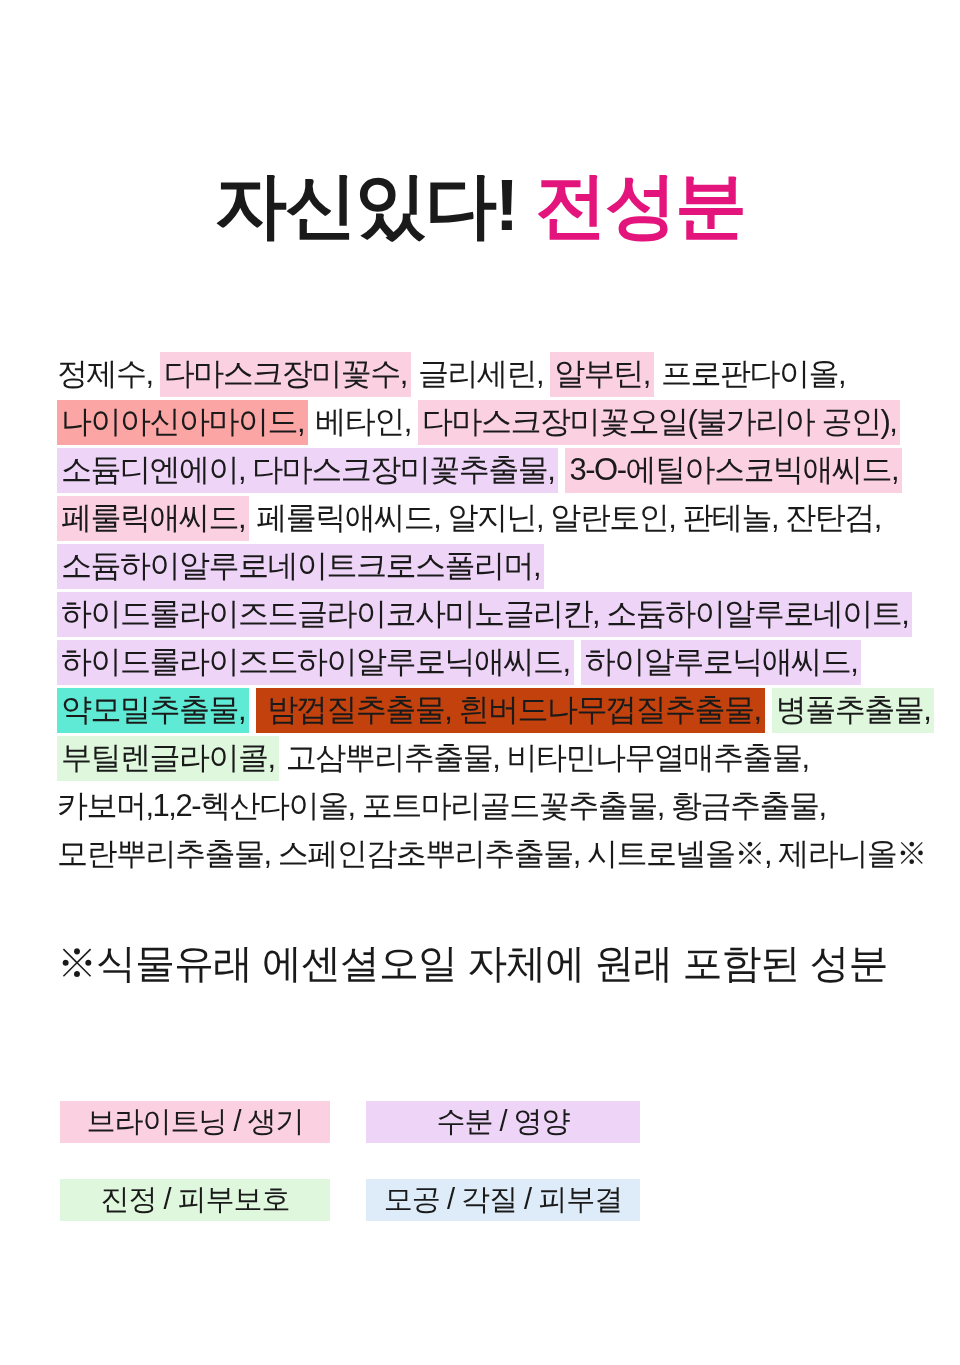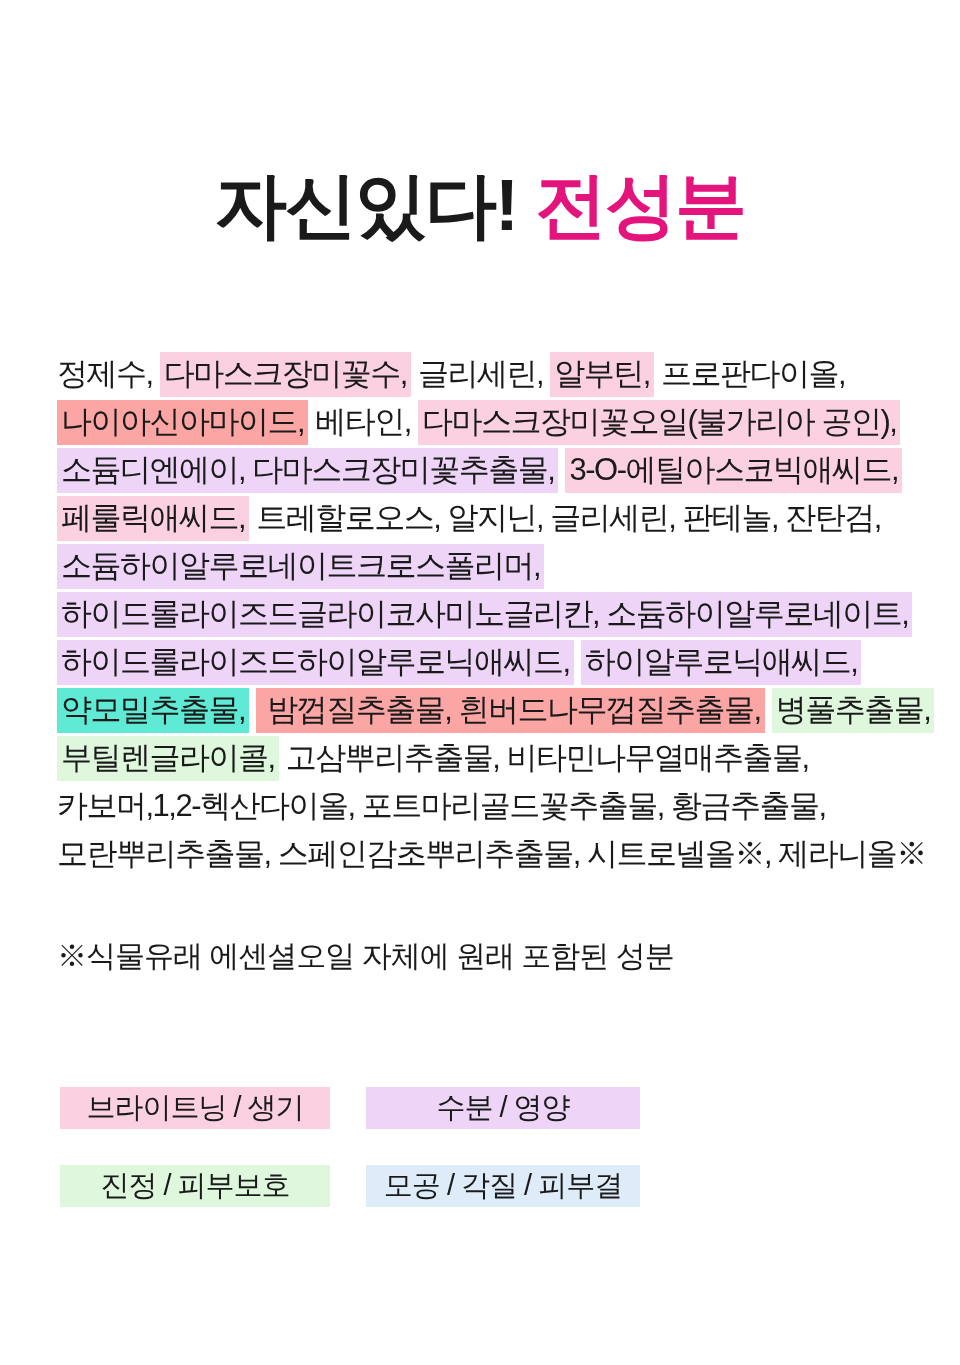--- a/index.html
+++ b/index.html
@@ -39,21 +39,21 @@
     white-space: nowrap;
   }
   .ing-seg {
     display: inline;
   }
   .ing-seg.hl {
     padding: 4px 4px 6px 4px;
   }
   .footnote {
     margin: 58px 40px 0 57px;
-    font-size: 30px;
+    font-size: 40px;
     font-weight: 500;
     letter-spacing: -1px;
   }
   .legend {
     margin: 110px 0 0 60px;
     display: grid;
     grid-template-columns: 270px 274px;
     column-gap: 13px;
     row-gap: 17px;
     width: 557px;
@@ -74,25 +74,25 @@
 <body>
 
 <div class="page">
 
   <h1 class="title"><span>자신있다!</span> <span class="title-accent" style="color: rgb(228, 20, 125);">전성분</span></h1>
 
   <div class="ingredients" id="ingredient-lines">
       <div class="ing-line"><span class="ing-seg">정제수,</span> <span class="ing-seg hl" style="background-color: rgb(251, 209, 226);">다마스크장미꽃수,</span> <span class="ing-seg">글리세린,</span> <span class="ing-seg hl" style="background-color: rgb(251, 209, 226);">알부틴,</span> <span class="ing-seg">프로판다이올,</span></div>
       <div class="ing-line"><span class="ing-seg hl" style="background-color: #fca5a5;">나이아신아마이드,</span> <span class="ing-seg">베타인,</span> <span class="ing-seg hl" style="background-color: rgb(251, 209, 226);">다마스크장미꽃오일(불가리아 공인),</span></div>
       <div class="ing-line"><span class="ing-seg hl" style="background-color: rgb(238, 212, 247);">소듐디엔에이, 다마스크장미꽃추출물,</span> <span class="ing-seg hl" style="background-color: rgb(251, 209, 226);">3-O-에틸아스코빅애씨드,</span></div>
-      <div class="ing-line"><span class="ing-seg hl" style="background-color: rgb(251, 209, 226);">페룰릭애씨드,</span> <span class="ing-seg">트레할로오스, 알지닌, 글리세린, 판테놀, 잔탄검,</span></div>
+      <div class="ing-line"><span class="ing-seg hl" style="background-color: rgb(251, 209, 226);">페룰릭애씨드,</span> <span class="ing-seg">페룰릭애씨드, 알지닌, 알란토인, 판테놀, 잔탄검,</span></div>
       <div class="ing-line"><span class="ing-seg hl" style="background-color: rgb(238, 212, 247);">소듐하이알루로네이트크로스폴리머,</span></div>
       <div class="ing-line"><span class="ing-seg hl" style="background-color: rgb(238, 212, 247);">하이드롤라이즈드글라이코사미노글리칸, 소듐하이알루로네이트,</span></div>
       <div class="ing-line"><span class="ing-seg hl" style="background-color: rgb(238, 212, 247);">하이드롤라이즈드하이알루로닉애씨드,</span> <span class="ing-seg hl" style="background-color: rgb(238, 212, 247);">하이알루로닉애씨드,</span></div>
-      <div class="ing-line"><span class="ing-seg hl" style="background-color: #5eead4;">약모밀추출물,</span> <span class="ing-seg hl" style="background-color: #fca5a5; padding-left: 11px;">밤껍질추출물, 흰버드나무껍질추출물,</span> <span class="ing-seg hl" style="background-color: rgb(222, 247, 221);">병풀추출물,</span></div>
+      <div class="ing-line"><span class="ing-seg hl" style="background-color: #5eead4;">약모밀추출물,</span> <span class="ing-seg hl" style="background-color: #c2410c; padding-left: 11px;">밤껍질추출물, 흰버드나무껍질추출물,</span> <span class="ing-seg hl" style="background-color: rgb(222, 247, 221);">병풀추출물,</span></div>
       <div class="ing-line"><span class="ing-seg hl" style="background-color: rgb(222, 247, 221);">부틸렌글라이콜,</span> <span class="ing-seg">고삼뿌리추출물, 비타민나무열매추출물,</span></div>
       <div class="ing-line"><span class="ing-seg">카보머,1,2-헥산다이올, 포트마리골드꽃추출물, 황금추출물,</span></div>
       <div class="ing-line"><span class="ing-seg">모란뿌리추출물, 스페인감초뿌리추출물, 시트로넬올※, 제라니올※</span></div>
     </div>
 
   <p class="footnote">※식물유래 에센셜오일 자체에 원래 포함된 성분</p>
 
   <div class="legend" id="legend">
       <div class="legend-chip" style="background-color: rgb(251, 209, 226);">
         <span>브라이트닝 / 생기</span>

